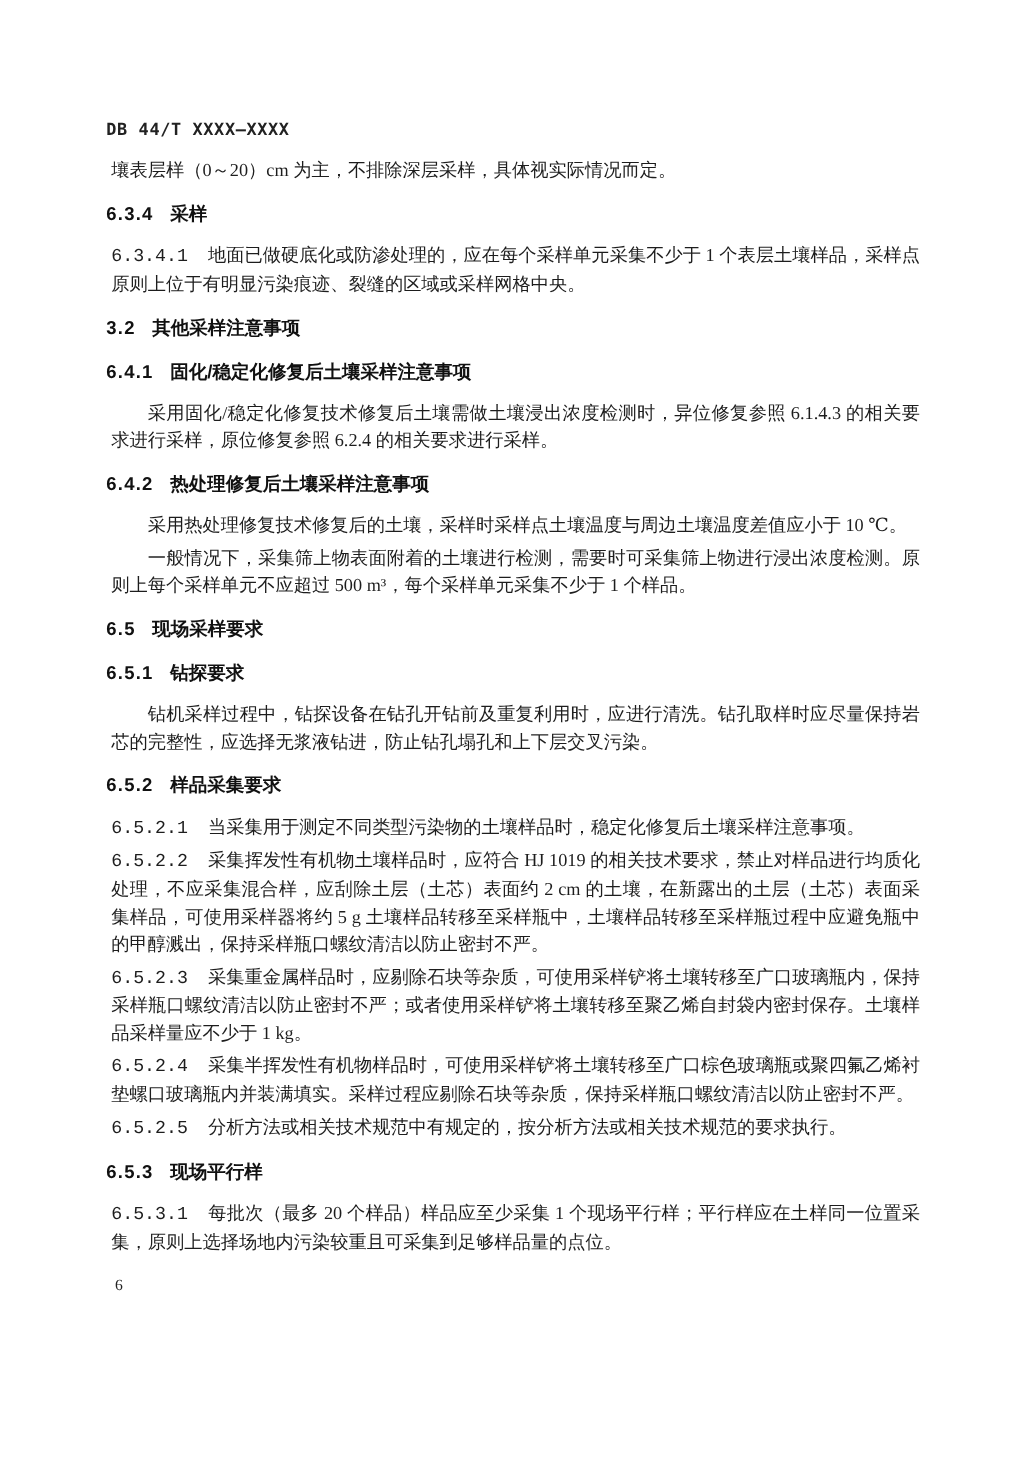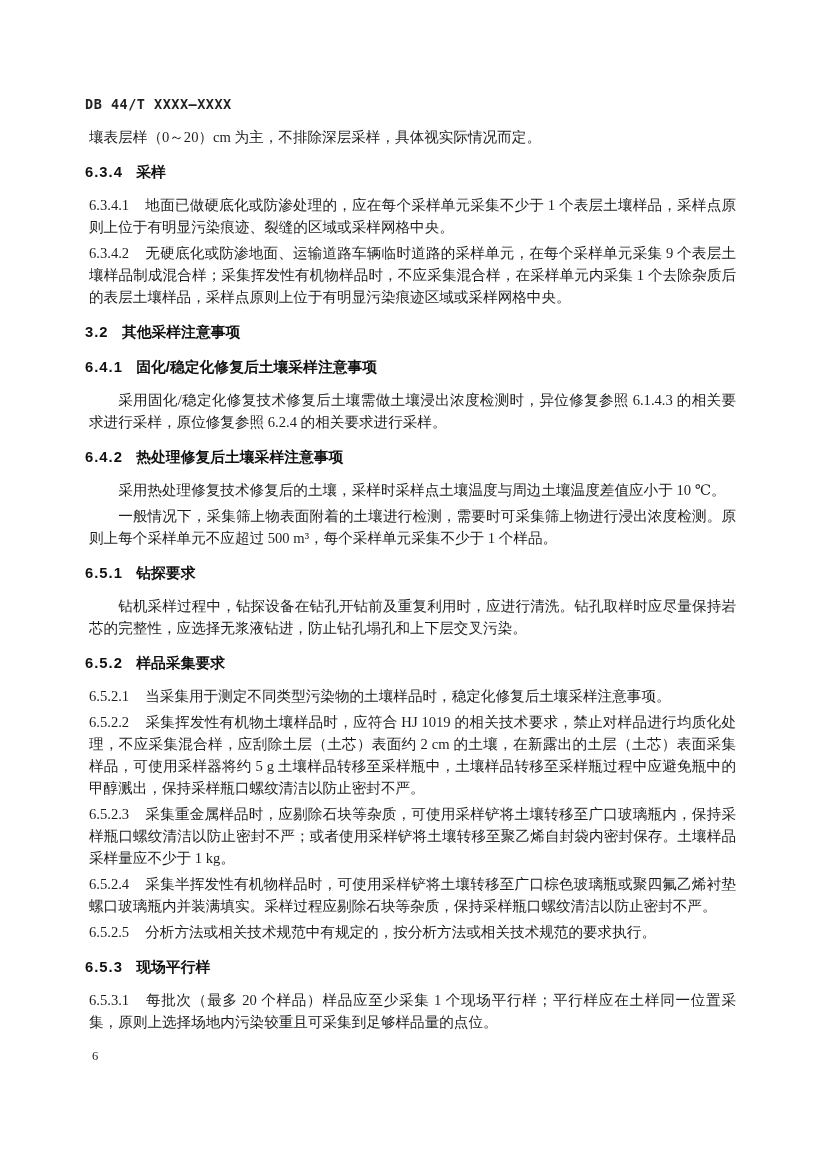--- a/index.html
+++ b/index.html
@@ -17,54 +17,54 @@
     font-size:14.6px;line-height:22px;margin:4px;text-align:justify;
     color:#1d1d1d;
   }
   .para{text-indent:2em;}
   .hd{
     font-family:"Liberation Sans","DejaVu Sans",sans-serif;
     font-size:14.8px;font-weight:700;color:#111;
     margin:13px 0 11px 0;line-height:22px;
   }
   .hnum{margin-right:0.9em;letter-spacing:1px;}
-  .cnum{margin-right:1.1em;}
+  .cnum{margin-right:1.1em;font-family:Liberation Mono, monospace;}
   .page-number{
     font-family:"Liberation Serif","DejaVu Serif",serif;
     font-size:12.5px;color:#222;margin-top:16px;padding-left:7px;
   }
 </style>
 </head>
 <body>
 
 <div class="page">
 
   <p class="doc-code">DB 44/T XXXX—XXXX</p>
 
   <p class="cont">壤表层样（0～20）cm 为主，不排除深层采样，具体视实际情况而定。</p>
 
   <h3 class="hd"><span class="hnum">6.3.4</span><span>采样</span></h3>
 
   <p class="clause"><span class="cnum">6.3.4.1</span><span>地面已做硬底化或防渗处理的，应在每个采样单元采集不少于 1 个表层土壤样品，采样点原则上位于有明显污染痕迹、裂缝的区域或采样网格中央。</span></p>
 
-  <p class="clause"><span class="cnum">6.3.4.2</span><span>无硬底化或防渗地面、运输道路车辆临时道路的采样单元，在每个采样单元采集 9 个表层土壤样品制成混合样；采集挥发性有机物样品时，不应采集混合样，在采样单元内采集 1 个去除杂质后的表层土壤样品，采样点原则上位于有明显污染痕迹区域或采样网格中央。</span></p>
 
   <h2 class="hd"><span class="hnum">3.2</span><span>其他采样注意事项</span></h2>
 
   <h3 class="hd"><span class="hnum">6.4.1</span><span>固化/稳定化修复后土壤采样注意事项</span></h3>
 
   <p class="para">采用固化/稳定化修复技术修复后土壤需做土壤浸出浓度检测时，异位修复参照 6.1.4.3 的相关要求进行采样，原位修复参照 6.2.4 的相关要求进行采样。</p>
 
   <h3 class="hd"><span class="hnum">6.4.2</span><span>热处理修复后土壤采样注意事项</span></h3>
 
   <p class="para">采用热处理修复技术修复后的土壤，采样时采样点土壤温度与周边土壤温度差值应小于 10 ℃。</p>
 
 
   <p class="para">一般情况下，采集筛上物表面附着的土壤进行检测，需要时可采集筛上物进行浸出浓度检测。原则上每个采样单元不应超过 500 m³，每个采样单元采集不少于 1 个样品。</p>
 
+  <h2 class="hd"><span class="hnum">6.5</span><span>现场采样要求</span></h2>
 
   <h3 class="hd"><span class="hnum">6.5.1</span><span>钻探要求</span></h3>
 
   <p class="para">钻机采样过程中，钻探设备在钻孔开钻前及重复利用时，应进行清洗。钻孔取样时应尽量保持岩芯的完整性，应选择无浆液钻进，防止钻孔塌孔和上下层交叉污染。</p>
 
   <h3 class="hd"><span class="hnum">6.5.2</span><span>样品采集要求</span></h3>
 
   <p class="clause"><span class="cnum">6.5.2.1</span><span>当采集用于测定不同类型污染物的土壤样品时，稳定化修复后土壤采样注意事项。</span></p>
 
   <p class="clause"><span class="cnum">6.5.2.2</span><span>采集挥发性有机物土壤样品时，应符合 HJ 1019 的相关技术要求，禁止对样品进行均质化处理，不应采集混合样，应刮除土层（土芯）表面约 2 cm 的土壤，在新露出的土层（土芯）表面采集样品，可使用采样器将约 5 g 土壤样品转移至采样瓶中，土壤样品转移至采样瓶过程中应避免瓶中的甲醇溅出，保持采样瓶口螺纹清洁以防止密封不严。</span></p>

